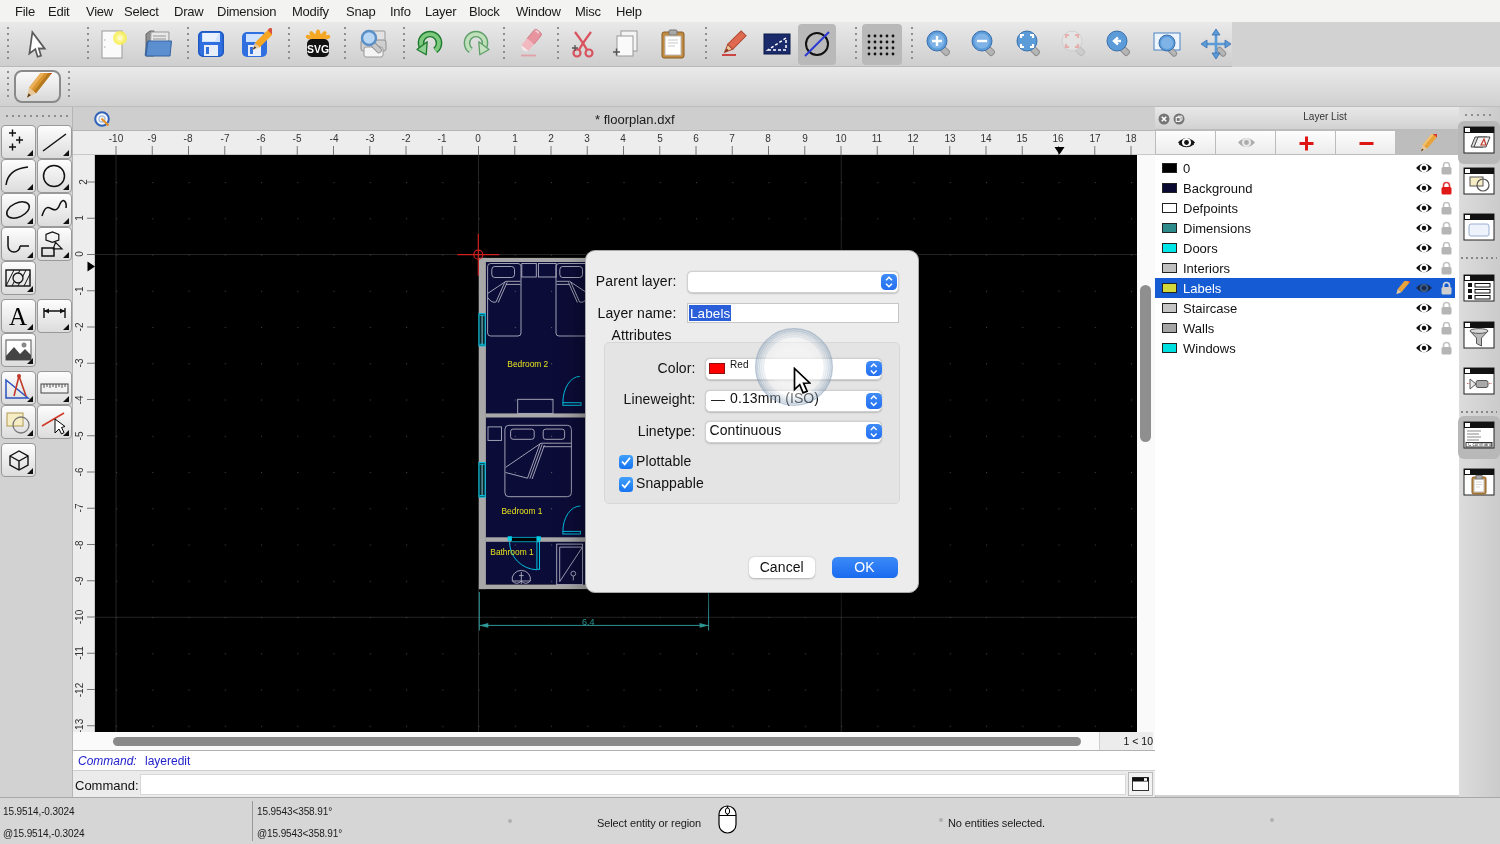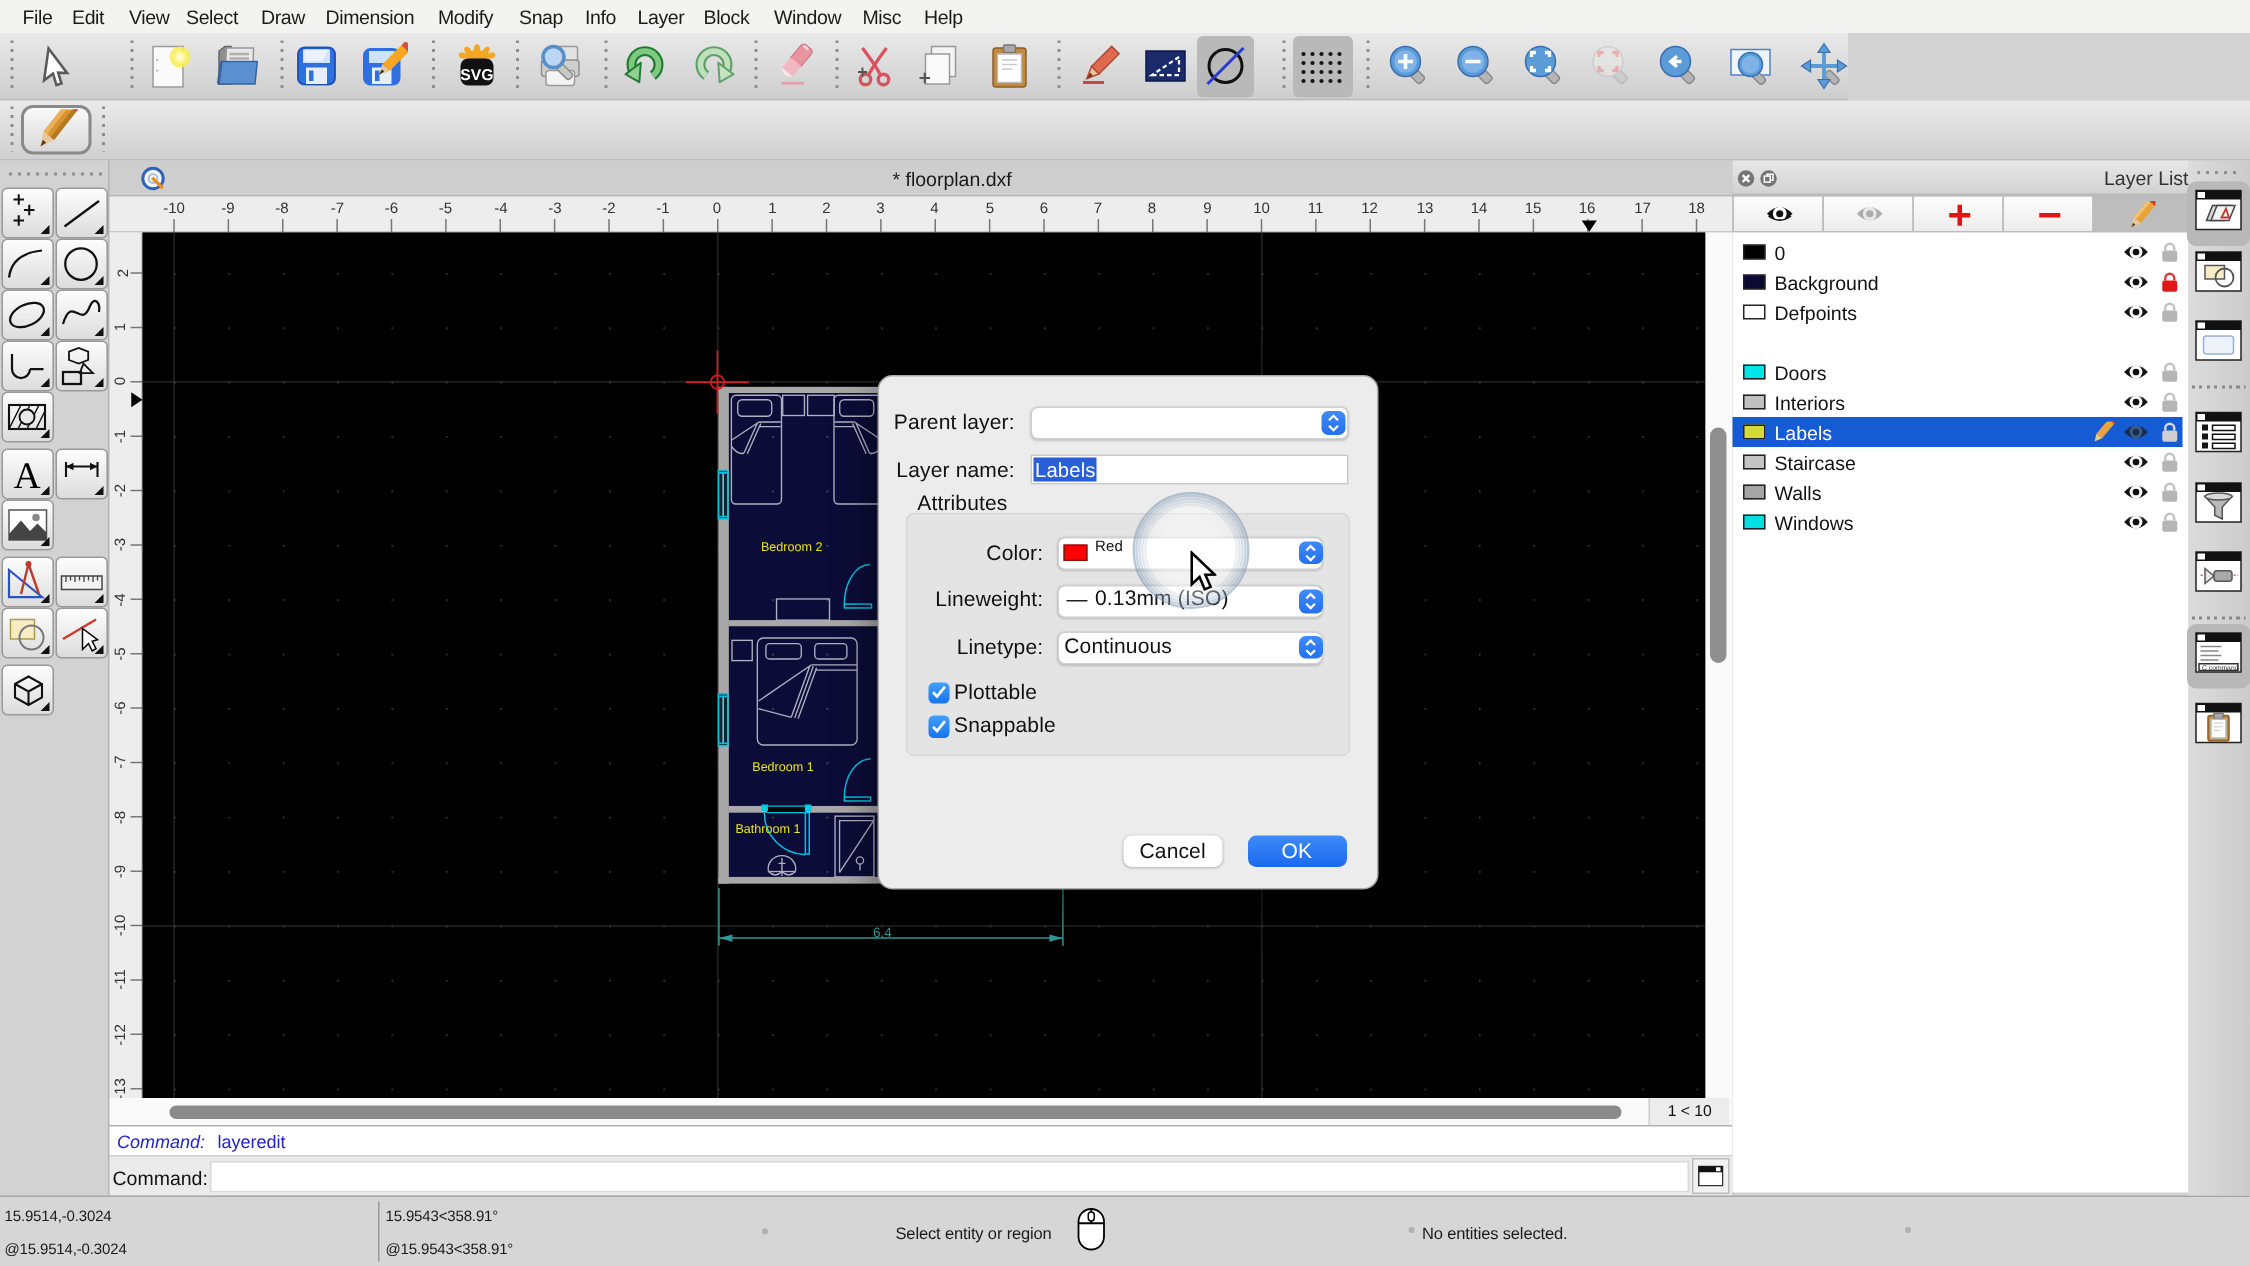--- a/index.html
+++ b/index.html
@@ -23,32 +23,32 @@
   .tri { position:absolute; right:2px; bottom:2px; width:0; height:0; border-left:6px solid transparent; border-bottom:6px solid #111; }
   
   #dvtitle { left:72px; top:107px; width:1083px; height:24px; background:#cecece; border-bottom:1px solid #b5b5b5; }
   #hruler { left:72px; top:131px; width:1083px; height:24px; background:#ededed; border-bottom:1px solid #c8c8c8; }
   #vruler { left:72px; top:155px; width:23px; height:577px; background:#ededed; border-right:1px solid #c8c8c8; }
   #canvas { left:95px; top:155px; width:1042px; height:577px; background:#000; }
   #vsb { left:1137px; top:155px; width:18px; height:577px; background:#fafafa; }
   #vsb .thumb { position:absolute; left:3px; top:130px; width:11px; height:157px; background:#8f8f8f; border-radius:6px; }
   #hsbrow { left:72px; top:732px; width:1083px; height:18px; background:#fafafa; }
   #hsbrow .thumb { position:absolute; left:41px; top:5px; width:968px; height:9px; background:#8a8a8a; border-radius:5px; }
-  #hsbrow .zl { position:absolute; right:2px; top:0; width:54px; height:18px; background:#ececec; border-left:1px solid #cfcfcf; font-size:10.5px; color:#111; text-align:center; padding-top:3px; }
+  #hsbrow .zl { position:absolute; right:2px; top:0; width:54px; height:18px; background:#ececec; border-left:1px solid #cfcfcf; font-size:10.5px; color:#111; text-align:right; padding-top:3px; }
   
   #cmdhist { left:72px; top:750px; width:1083px; height:20px; background:#fff; border-top:1px solid #b2b2b2; font-size:12px; color:#2222cc; }
   #cmdrow { left:72px; top:770px; width:1083px; height:27px; background:#ebebeb; border-top:1px solid #cfcfcf; }
   #cmdrow .lbl { position:absolute; left:3px; top:7px; font-size:13px; color:#111; }
   #cmdrow .field { position:absolute; left:68px; top:3px; width:986px; height:21px; background:#fff; border:1px solid #d8d8d8; }
   #cmdrow .btn { position:absolute; right:2px; top:1px; width:25px; height:24px; background:#f2f2f2; border:1px solid #bbb; }
   
   #statusbar { left:0; top:797px; width:1500px; height:47px; background:#d6d6d6; border-top:1px solid #a8a8a8; font-size:10px; color:#1a1a1a; letter-spacing:-0.1px; }
   
   #lphead { left:1155px; top:107px; width:304px; height:23px; background:linear-gradient(#e8e8e8,#d2d2d2); border-bottom:1px solid #bbb; }
-  #lphead .t { position:absolute; left:36px; right:0; top:4px; text-align:right; font-size:13px; color:#333; }
+  #lphead .t { position:absolute; left:36px; right:0; top:4px; text-align:center; font-size:10px; color:#333; }
   #lptools { left:1155px; top:130px; width:304px; height:25px; }
   .lpbtn { position:absolute; top:0; height:25px; background:linear-gradient(#fdfdfd,#ececec); border:1px solid #bcbcbc; }
   #lplist { left:1155px; top:155px; width:304px; height:640px; background:#fff; }
   .lrow { position:absolute; left:0; width:300px; height:20px; font-size:13px; color:#111; }
   .lrow.sel { background:#155bd4; color:#fff; width:300px; }
   .sw { position:absolute; left:7px; top:5px; width:15px; height:10px; border:1px solid #222; }
   .lname { position:absolute; left:28px; top:3px; }
   .leye { position:absolute; left:259px; top:3px; }
   .llock { position:absolute; left:285px; top:3px; }
   
@@ -691,20 +691,33 @@
       <svg class="leye" width="20" height="14" viewBox="0 0 19 15">
         <path d="M1 7.5 Q9.5 -1.5 18 7.5 Q9.5 16.5 1 7.5 Z" fill="#111"></path>
         <circle cx="9.5" cy="7.5" r="4.6" fill="#fff"></circle>
         <circle cx="9.5" cy="7.5" r="2.4" fill="#111"></circle>
       </svg>
       <svg class="llock" width="13" height="14">
         <path d="M3.5 6 V4.5 a3 3 0 0 1 6 0 V6" fill="none" stroke="#c2c2c2" stroke-width="1.6"></path>
         <rect x="1.5" y="6" width="10" height="7.5" rx="1.5" fill="#b5b5b5"></rect>
       </svg>
     </div>
+<div class="lrow" style="top:63px">
+      <span class="sw" style="background:#2e8b8b"></span>
+      <span class="lname">Dimensions</span>
+      <svg class="leye" width="20" height="14" viewBox="0 0 19 15">
+        <path d="M1 7.5 Q9.5 -1.5 18 7.5 Q9.5 16.5 1 7.5 Z" fill="#111"></path>
+        <circle cx="9.5" cy="7.5" r="4.6" fill="#fff"></circle>
+        <circle cx="9.5" cy="7.5" r="2.4" fill="#111"></circle>
+      </svg>
+      <svg class="llock" width="13" height="14">
+        <path d="M3.5 6 V4.5 a3 3 0 0 1 6 0 V6" fill="none" stroke="#c2c2c2" stroke-width="1.6"></path>
+        <rect x="1.5" y="6" width="10" height="7.5" rx="1.5" fill="#b5b5b5"></rect>
+      </svg>
+    </div>
 <div class="lrow" style="top:83px">
       <span class="sw" style="background:#00e5e5"></span>
       <span class="lname">Doors</span>
       <svg class="leye" width="20" height="14" viewBox="0 0 19 15">
         <path d="M1 7.5 Q9.5 -1.5 18 7.5 Q9.5 16.5 1 7.5 Z" fill="#111"></path>
         <circle cx="9.5" cy="7.5" r="4.6" fill="#fff"></circle>
         <circle cx="9.5" cy="7.5" r="2.4" fill="#111"></circle>
       </svg>
       <svg class="llock" width="13" height="14">
         <path d="M3.5 6 V4.5 a3 3 0 0 1 6 0 V6" fill="none" stroke="#c2c2c2" stroke-width="1.6"></path>

